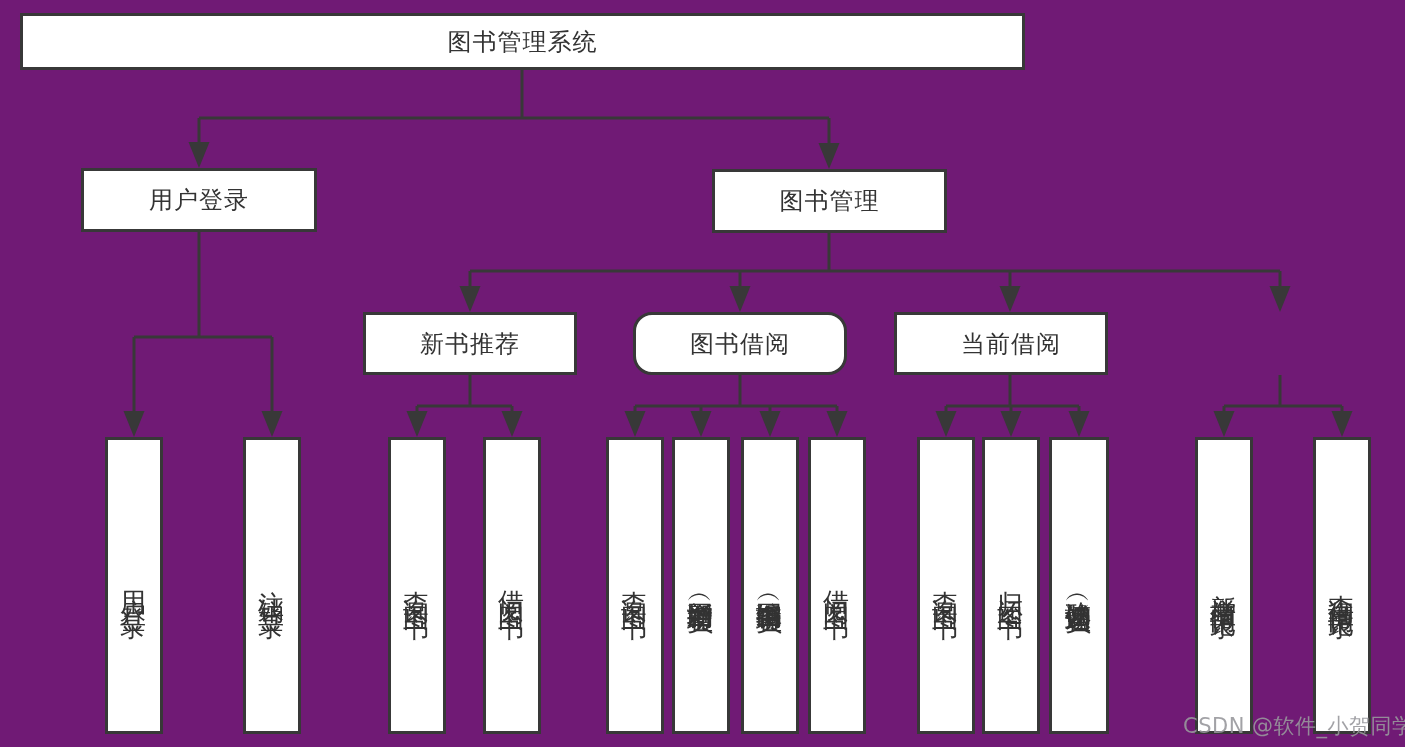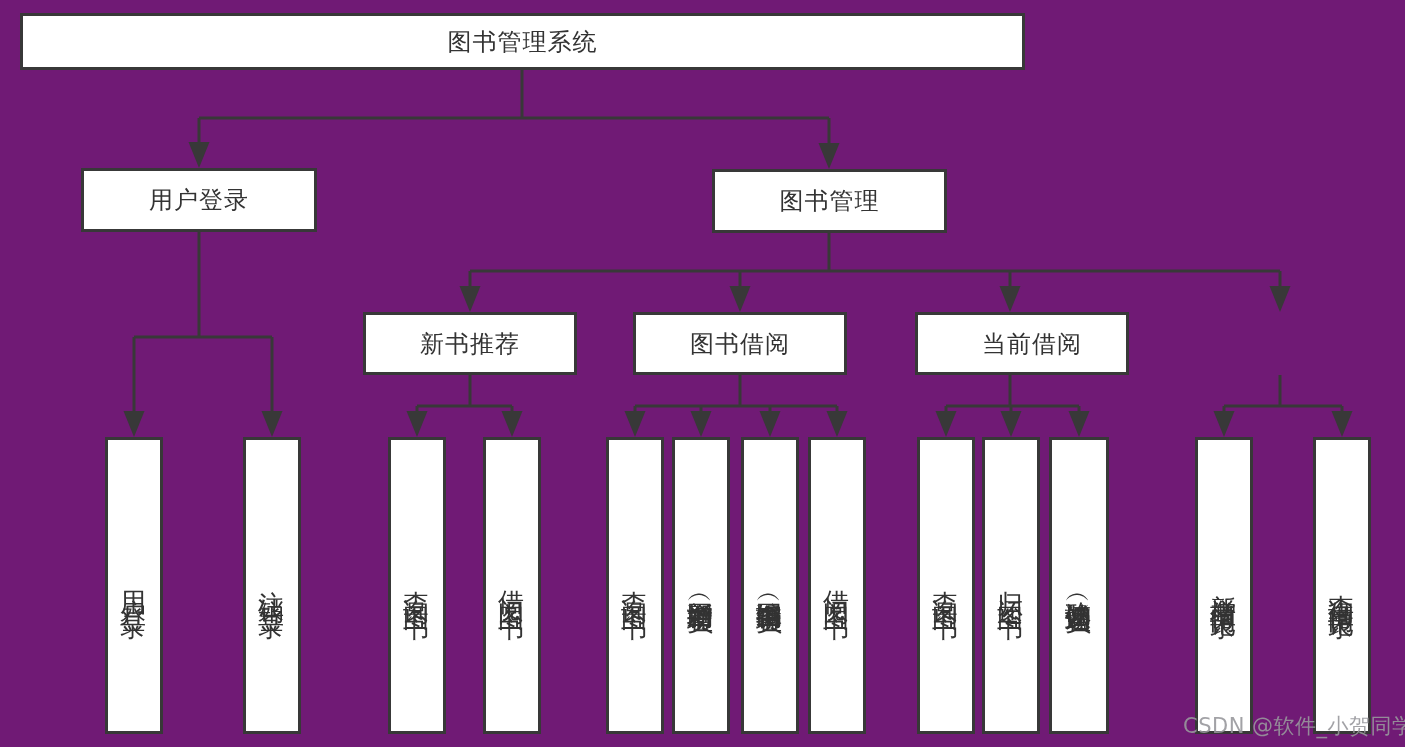--- a/index.html
+++ b/index.html
@@ -28,22 +28,22 @@
   }
   .ls4 span{letter-spacing:8px;}
   .ls6 span{letter-spacing:4px;}
   .ls9 span{letter-spacing:1px;}
   
   .n-root{left:20px;top:13px;width:1005px;height:57px;}
   .n-user-login{left:81px;top:168px;width:236px;height:64px;}
   .n-book-mgmt{left:712px;top:169px;width:235px;height:64px;}
   .lvl2{top:312px;width:214px;height:63px;text-align:right;}
   .n-newbook{left:363px;}
-  .n-bookborrow{left:633px;}
-  .n-currentborrow{left:915px;padding-left:20px;}
+  .n-bookborrow{left:633px;border-radius:19px;}
+  .n-currentborrow{left:894px;padding-left:20px;}
   .n-records{left:1173px;}
   .leaf{top:437px;width:58px;height:297px;}
   .lf1{left:105px;}  .lf2{left:243px;}
   .lf3{left:388px;}  .lf4{left:483px;}
   .lf5{left:606px;}  .lf6{left:672px;}
   .lf7{left:741px;}  .lf8{left:808px;}
   .lf9{left:917px;}  .lf10{left:982px;}
   .lf11{left:1049px;width:60px;}
   .lf12{left:1195px;} .lf13{left:1313px;}
   #watermark{

